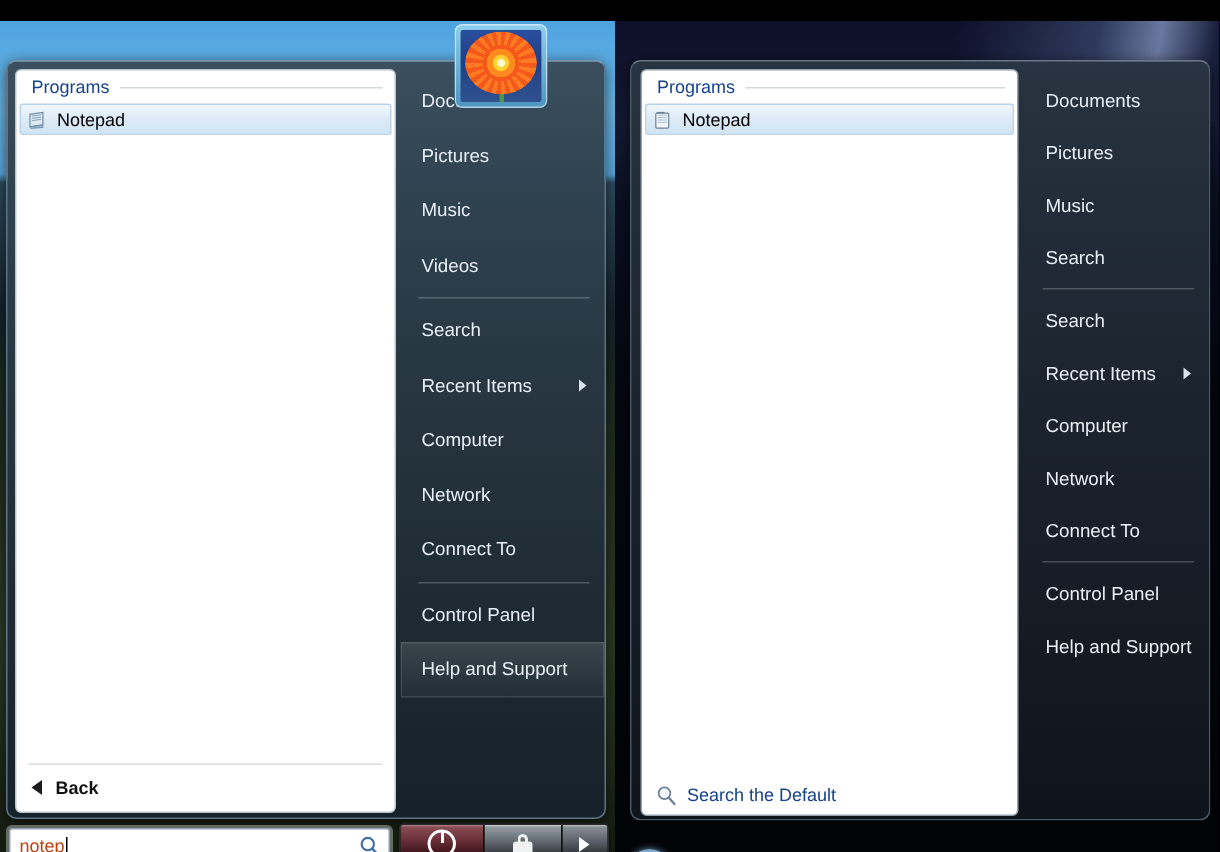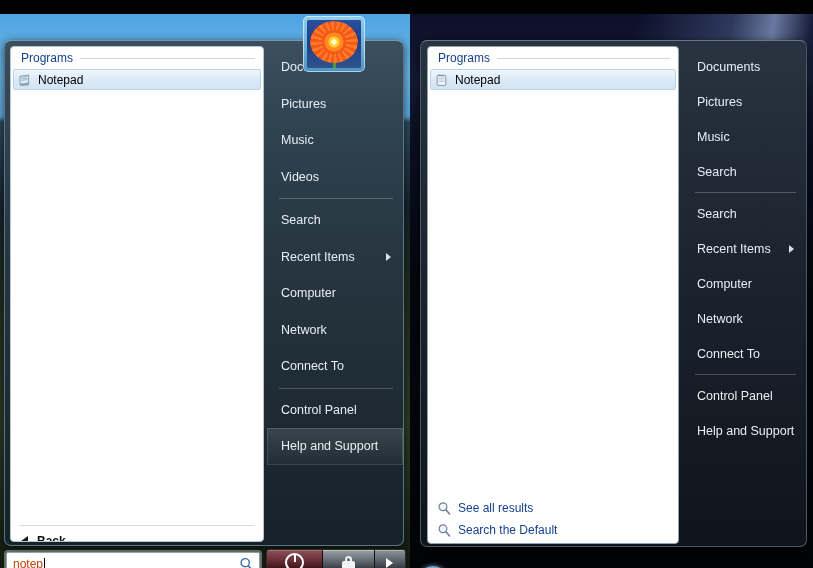--- a/index.html
+++ b/index.html
@@ -51,21 +51,21 @@
   .prog-row{display:flex;align-items:center;gap:6px;height:19px;padding:0 4px;
     margin:0 2px;
     background:linear-gradient(180deg,#f0f7fc 0%,#dceaf6 50%,#d2e4f3 100%);
     border:1px solid #b9d4ea;border-radius:2px;}
   .prog-row .lbl{font-size:12px;color:#000;white-space:nowrap;}
 
   
   .np-icon{width:14px;height:14px;position:relative;flex:0 0 14px;}
 
   
-  .backbar{position:absolute;left:0;right:0;bottom:0;height:16px;}
+  .backbar{position:absolute;left:0;right:0;bottom:0;height:32px;}
   .backbar .sep{position:absolute;left:8px;right:8px;top:0;height:1px;background:#d6dde2;}
   .backbar .inner{display:flex;align-items:center;gap:9px;height:31px;padding-left:10px;}
   .backbar .lbl{font-size:12px;font-weight:bold;color:#111;}
   .tri-left{width:0;height:0;border-top:5px solid transparent;border-bottom:5px solid transparent;
     border-right:7px solid #1b1b1b;}
 
   
   .reslinks{position:absolute;left:0;right:0;bottom:2px;}
   .reslinks .row{display:flex;align-items:center;gap:6px;height:22px;padding-left:9px;}
   .reslinks .lbl{font-size:12px;color:#15428b;}
@@ -290,29 +290,20 @@
         </div>
 
         <div class="reslinks">
           <div class="row">
             <span class="mag">
               <svg width="15" height="15" viewBox="0 0 15 15">
                 <circle cx="6" cy="5.8" r="3.9" fill="#f2f6fa" stroke="#6f8095" stroke-width="1.2"></circle>
                 <line x1="8.9" y1="8.8" x2="12.6" y2="13" stroke="#6f8095" stroke-width="1.6" stroke-linecap="round"></line>
               </svg>
             </span>
-            <span class="lbl">See all results</span>
-          </div>
-          <div class="row">
-            <span class="mag">
-              <svg width="15" height="15" viewBox="0 0 15 15">
-                <circle cx="6" cy="5.8" r="3.9" fill="#f2f6fa" stroke="#6f8095" stroke-width="1.2"></circle>
-                <line x1="8.9" y1="8.8" x2="12.6" y2="13" stroke="#6f8095" stroke-width="1.6" stroke-linecap="round"></line>
-              </svg>
-            </span>
             <span class="lbl">Search the Default</span>
           </div>
         </div>
       </div>
 
       <div class="col r">
         <div class="pad">
           <div class="mi">
               <span>Documents</span>
             </div>

